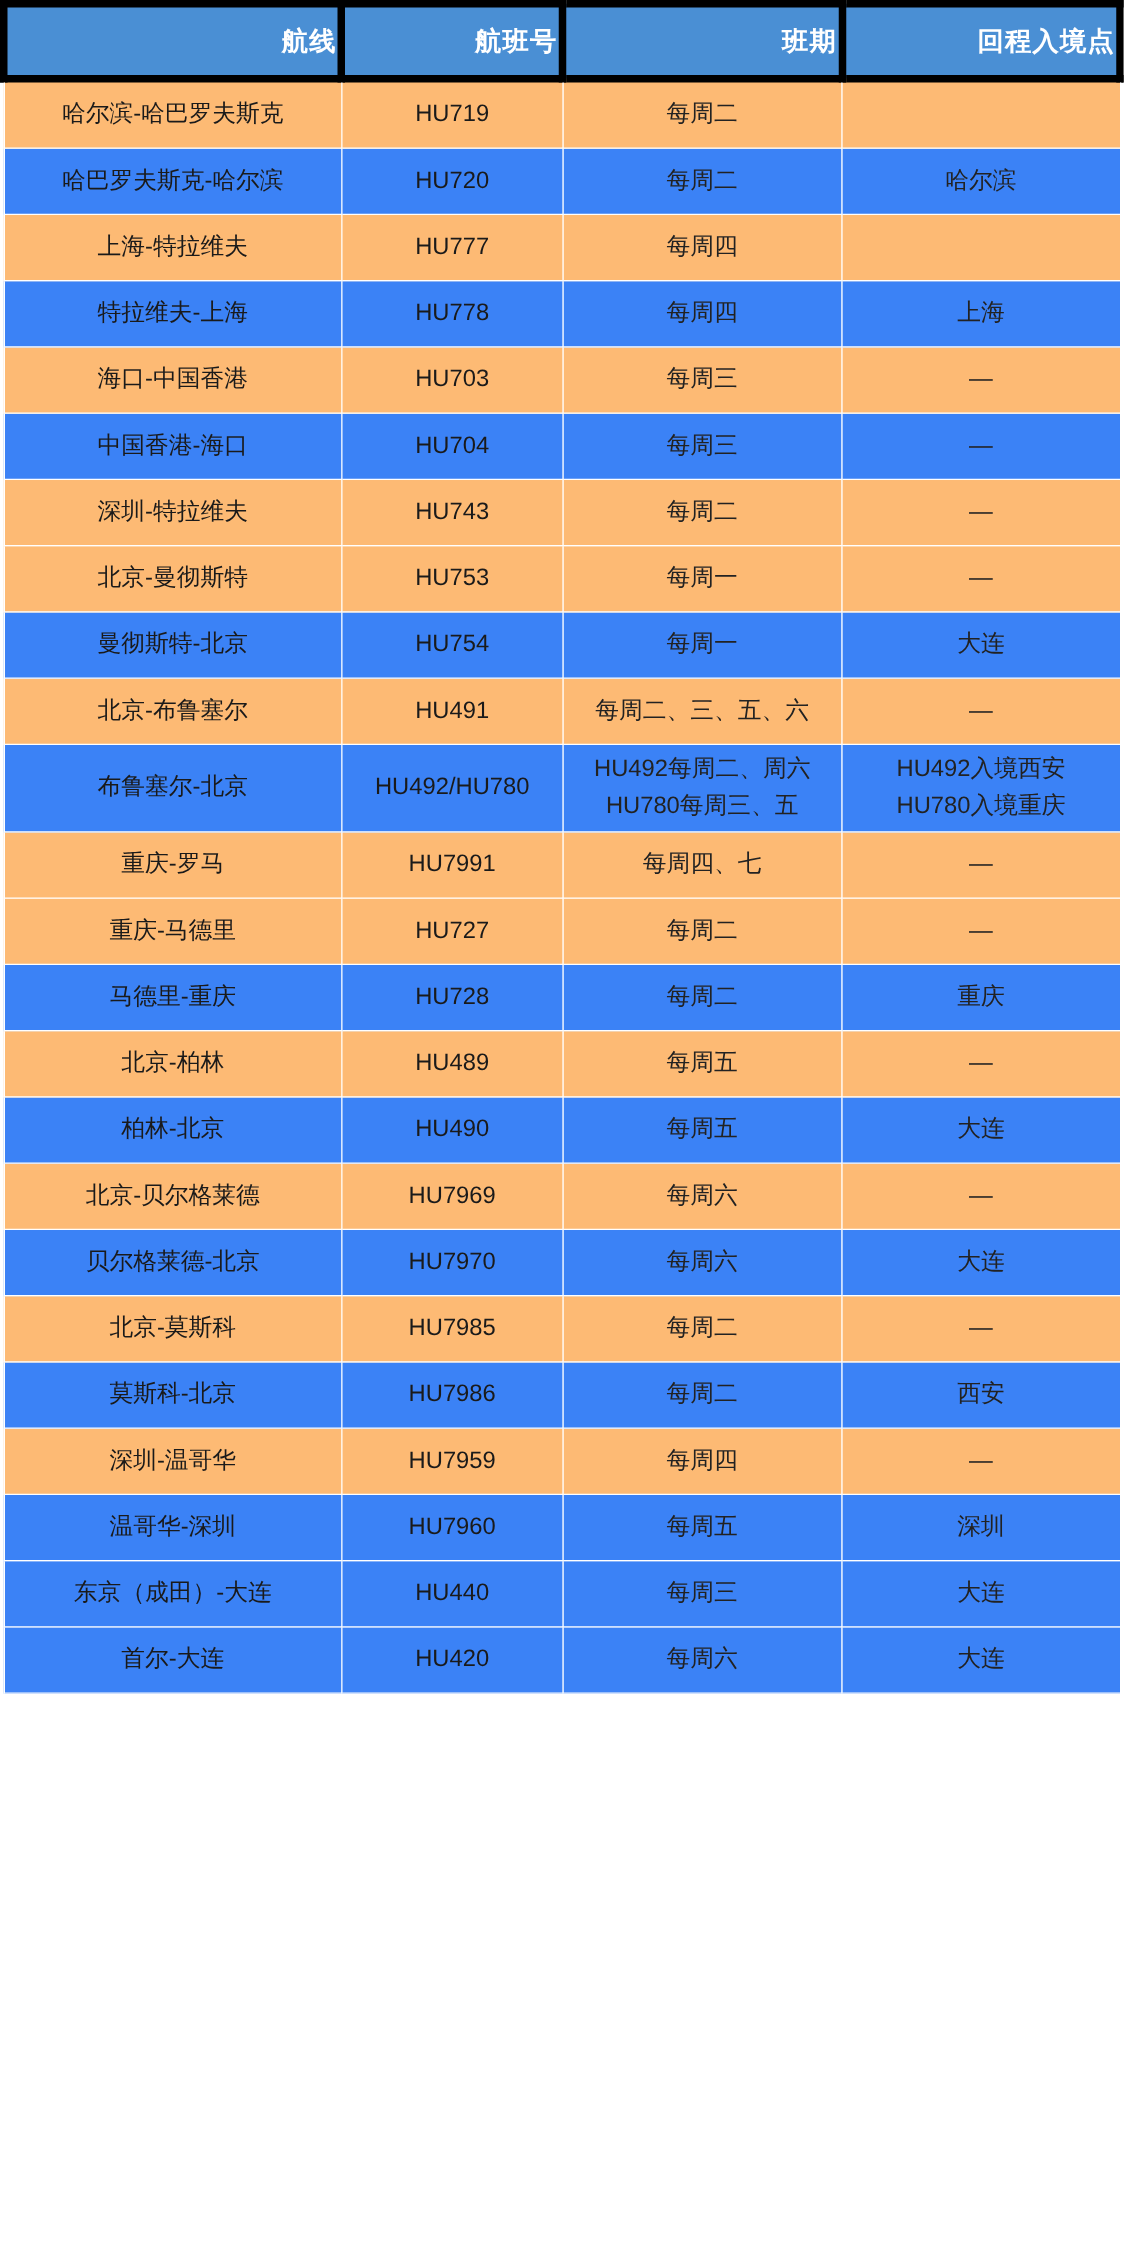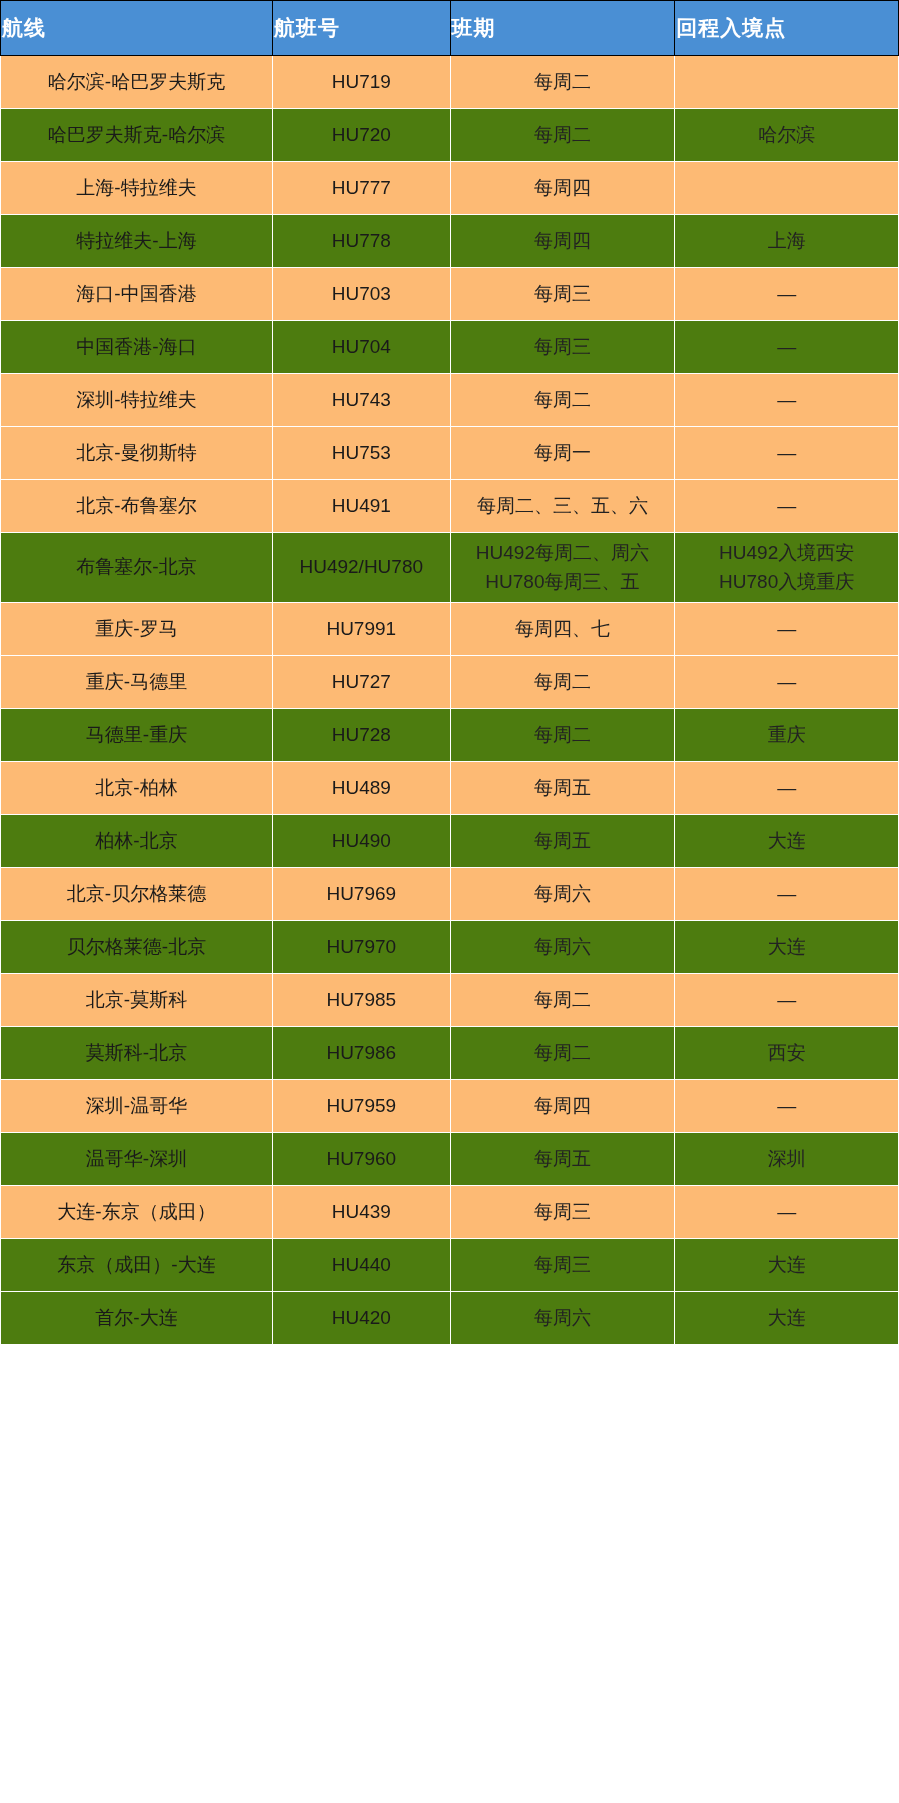--- a/index.html
+++ b/index.html
@@ -23,40 +23,40 @@
   table.flight-table col.c1 { width: 158px; }
   table.flight-table col.c2 { width: 200px; }
   table.flight-table col.c3 { width: 199px; }
 
   table.flight-table th {
     background: #4a8fd4;
     color: #ffffff;
     font-size: 21px;
     font-weight: bold;
     height: 52px;
-    text-align: left;
+    text-align: right;
     vertical-align: middle;
-    border: 1px solid #000000;
+    border: 6px solid #000000;
     letter-spacing: 1px;
   }
   table.flight-table td {
     font-size: 19px;
     color: #222222;
     text-align: center;
     vertical-align: middle;
     border: 1px solid #ffffff;
     padding: 6px 4px;
     line-height: 1.5;
     height: 40px;
   }
   table.flight-table tr.row-odd td {
     background: #fdba74;
   }
   table.flight-table tr.row-even td {
-    background: #4d7c0f;
+    background: #3b82f6;
   }
   table.flight-table tr.row-odd td.col-route,
   table.flight-table tr.row-odd td.col-flight {
     color: #1a1a1a;
   }
   table.flight-table tr.row-even td.col-route,
   table.flight-table tr.row-even td.col-flight {
     color: #1a1a1a;
   }
   td .multiline {
@@ -189,20 +189,34 @@
           <td class="col-flight">
             <span class="multiline">HU753</span>
           </td>
           <td class="col-schedule">
             <span class="multiline">每周一</span>
           </td>
           <td class="col-entry">
             <span class="multiline">—</span>
           </td>
         </tr>
+        <tr class="row-even">
+          <td class="col-route">
+            <span class="multiline">曼彻斯特-北京</span>
+          </td>
+          <td class="col-flight">
+            <span class="multiline">HU754</span>
+          </td>
+          <td class="col-schedule">
+            <span class="multiline">每周一</span>
+          </td>
+          <td class="col-entry">
+            <span class="multiline">大连</span>
+          </td>
+        </tr>
         <tr class="row-odd">
           <td class="col-route">
             <span class="multiline">北京-布鲁塞尔</span>
           </td>
           <td class="col-flight">
             <span class="multiline">HU491</span>
           </td>
           <td class="col-schedule">
             <span class="multiline">每周二、三、五、六</span>
           </td>
@@ -371,34 +385,20 @@
             <span class="multiline">温哥华-深圳</span>
           </td>
           <td class="col-flight">
             <span class="multiline">HU7960</span>
           </td>
           <td class="col-schedule">
             <span class="multiline">每周五</span>
           </td>
           <td class="col-entry">
             <span class="multiline">深圳</span>
-          </td>
-        </tr>
-        <tr class="row-odd">
-          <td class="col-route">
-            <span class="multiline">大连-东京（成田）</span>
-          </td>
-          <td class="col-flight">
-            <span class="multiline">HU439</span>
-          </td>
-          <td class="col-schedule">
-            <span class="multiline">每周三</span>
-          </td>
-          <td class="col-entry">
-            <span class="multiline">—</span>
           </td>
         </tr>
         <tr class="row-even">
           <td class="col-route">
             <span class="multiline">东京（成田）-大连</span>
           </td>
           <td class="col-flight">
             <span class="multiline">HU440</span>
           </td>
           <td class="col-schedule">

